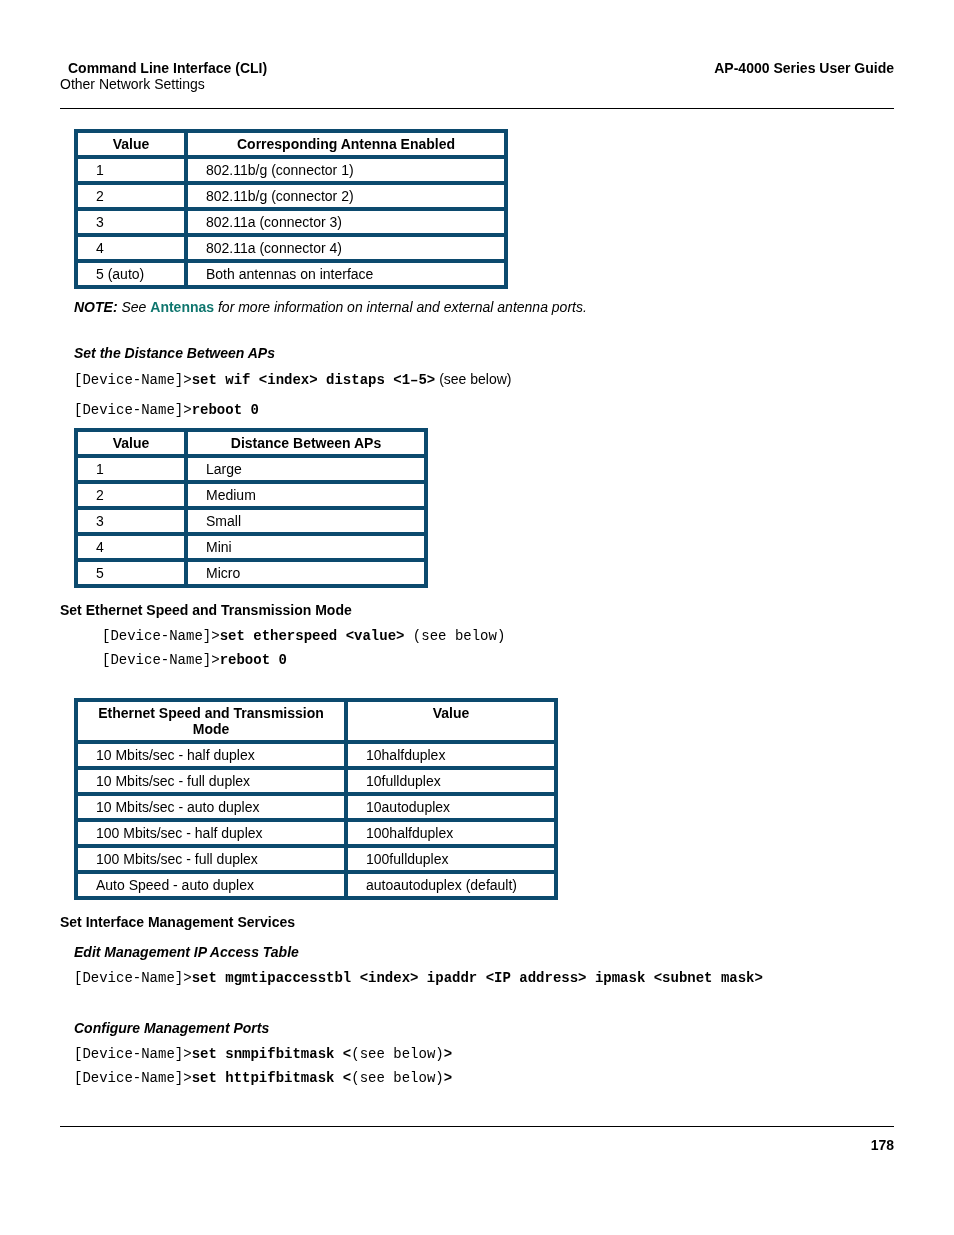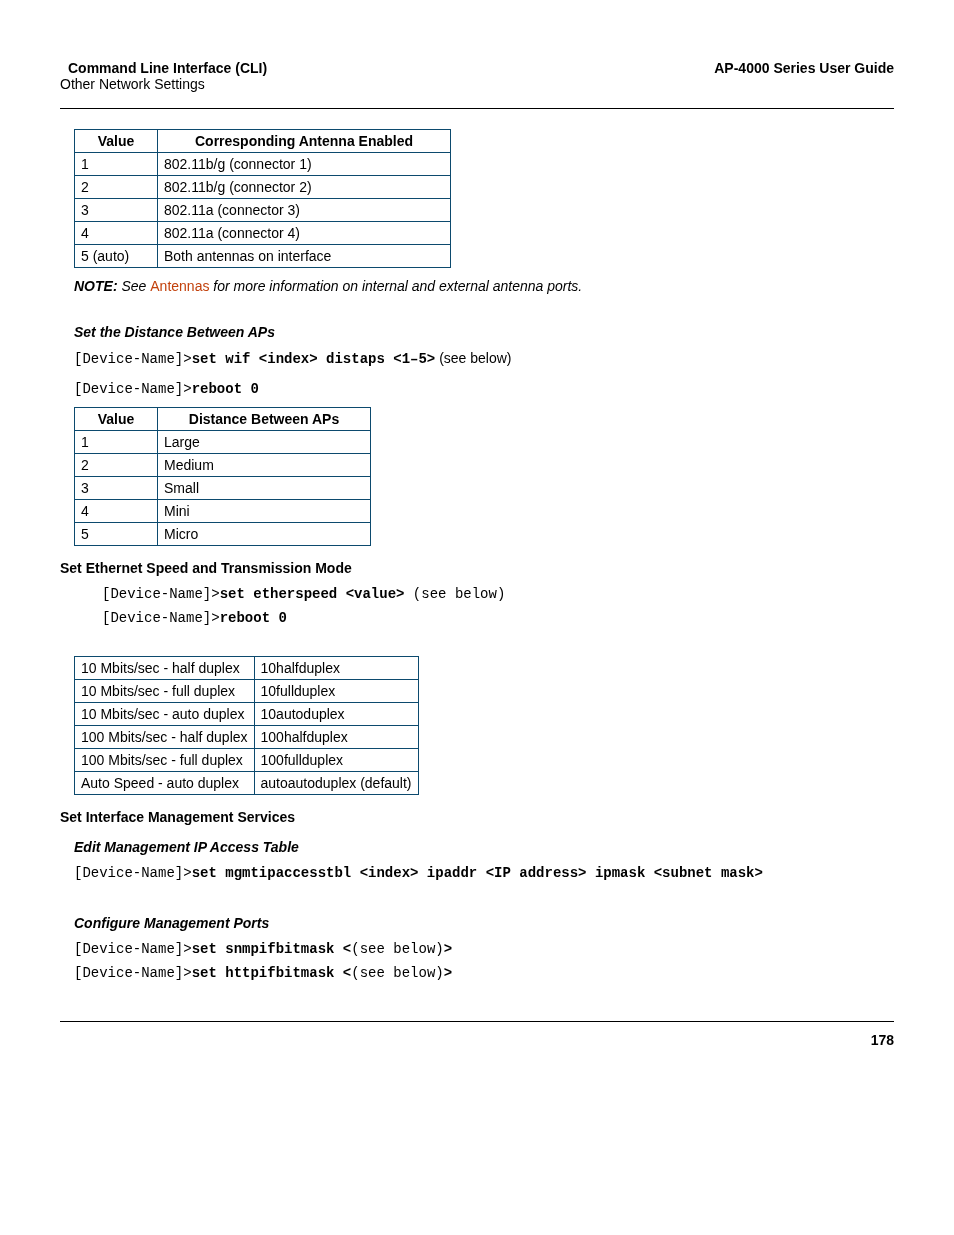--- a/index.html
+++ b/index.html
@@ -31,22 +31,22 @@
   hr.footer-rule {
     border: none;
     border-top: 1px solid #000;
     margin: 40px 0 10px 0;
   }
   table {
     border-collapse: collapse;
     margin: 10px 0 10px 14px;
   }
   th, td {
-    border: 1px solid #0c4a6e;
-    padding: 3px 6px;
+    border: 4px solid #0c4a6e;
+    padding: 3px 18px;
     font-size: 14px;
     text-align: left;
     vertical-align: top;
   }
   th {
     font-weight: bold;
     text-align: center;
   }
   .note {
     margin: 8px 0 30px 14px;
@@ -54,22 +54,23 @@
   }
   .note .note-label {
     font-weight: bold;
     font-style: italic;
     text-align: right;
   }
   .note .note-text {
     font-style: italic;
   }
   a.link {
-    color: #c2410c;
+    color: #0f766e;
     text-decoration: none;
+    font-weight: bold;
   }
   .section-title {
     font-weight: bold;
     font-style: italic;
     font-size: 14px;
     margin: 14px 0 10px 14px;
   }
   .section-title-plain {
     font-weight: bold;
     font-size: 14px;
@@ -186,20 +187,24 @@
 
 <div class="section-title-plain">Set Ethernet Speed and Transmission Mode</div>
 <div class="mono-line mono-indent"><span>[Device-Name]&gt;</span><span class="bold">set etherspeed &lt;value&gt;</span><span> (see below)</span></div>
 <div class="mono-line mono-indent"><span>[Device-Name]&gt;</span><span class="bold">reboot 0</span></div>
 
 <br>
 
 
 <table>
   <tbody>
+      <tr>
+    <th class="t3-col1">Ethernet Speed and Transmission Mode</th>
+    <th class="t3-col2">Value</th>
+  </tr>
   <tr>
         <td>10 Mbits/sec - half duplex</td>
         <td>10halfduplex</td>
       </tr>
   <tr>
         <td>10 Mbits/sec - full duplex</td>
         <td>10fullduplex</td>
       </tr>
   <tr>
         <td>10 Mbits/sec - auto duplex</td>

